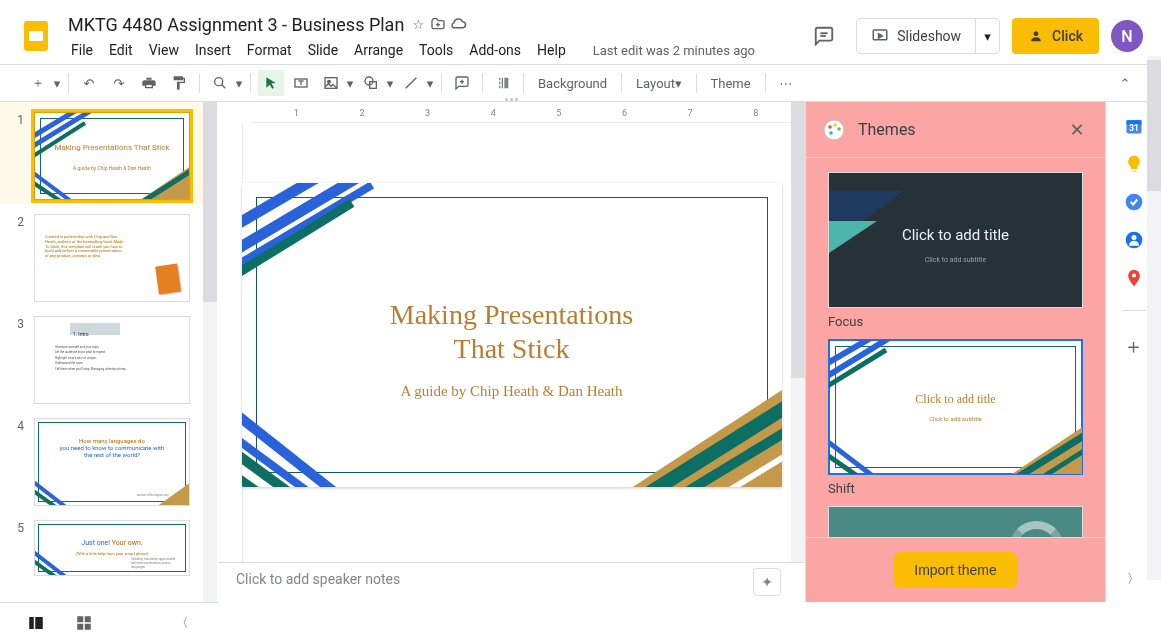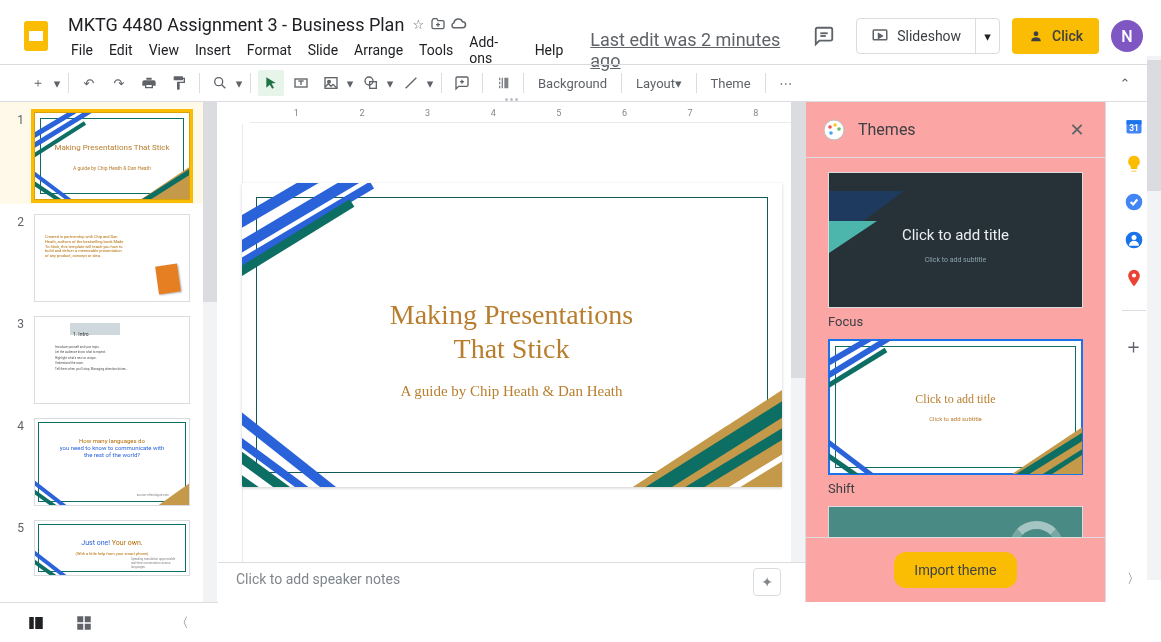--- a/index.html
+++ b/index.html
@@ -8,21 +8,21 @@
 
 .header { height: 64px; display: flex; align-items: center; padding: 8px 8px 0 8px; position: relative; }
 .logo { width: 40px; height: 40px; display:flex; align-items:center; justify-content:center; margin: 0 8px; }
 .logo svg { width: 36px; height: 36px; }
 .title-area { flex: 1; padding-top: 2px; }
 .title-row { display: flex; align-items: center; height: 24px; }
 .doc-title { font-size: 18px; color: #202124; padding: 1px 4px; }
 .title-icon { width: 20px; height: 20px; color: #5f6368; display:flex; align-items:center; justify-content:center; cursor:pointer; }
 .menubar { display: flex; gap: 2px; height: 24px; align-items: center; margin-top: 2px; }
 .menu-item { padding: 2px 7px; font-size: 14px; cursor: pointer; border-radius: 4px; color:#202124;}
-.last-edit { font-size: 18px; color: #5f6368; text-decoration: underline; margin-left: 18px; cursor: pointer; }
+.last-edit { font-size: 13px; color: #5f6368; margin-left: 18px; cursor: pointer; }
 .header-right { display: flex; align-items: center; gap: 12px; padding-right: 10px; }
 .icon-btn { width: 40px; height: 40px; border-radius: 50%; display: flex; align-items: center; justify-content: center; color: #5f6368; cursor: pointer; }
 .slideshow-btn { display: flex; align-items: center; border: 1px solid #dadce0; border-radius: 4px; height: 36px; background: #fff; }
 .slideshow-main { display: flex; align-items: center; gap: 8px; padding: 0 14px; font-size: 14px; cursor: pointer; height: 100%; color:#3c4043;}
 .slideshow-drop { width: 24px; height: 100%; border-left: 1px solid #dadce0; display: flex; align-items: center; justify-content: center; cursor: pointer; }
 .share-btn { background: #fbbc04; color: #3c4043; border-radius: 4px; height: 36px; padding: 0 16px; display: flex; align-items: center; gap: 8px; font-size: 14px; font-weight: 500; cursor: pointer; }
 .avatar { width: 32px; height: 32px; border-radius: 50%; background: #7e57c2; color: #fff; display: flex; align-items: center; justify-content: center; font-size: 16px; font-weight:500; cursor: pointer; }
 
 
 .toolbar { height: 38px; border-top: 1px solid #dadce0; border-bottom: 1px solid #dadce0; display: flex; align-items: center; padding: 0 22px 0 24px; gap: 2px; position: relative; }
@@ -64,21 +64,21 @@
 .themes-header { height: 56px; display: flex; align-items: center; padding: 0 16px; border-bottom: 1px solid #dadce0; gap: 12px; }
 .palette-icon { width: 24px; height: 24px; }
 .themes-title { font-size: 16px; flex: 1; color:#3c4043;}
 .close-x { cursor: pointer; color: #5f6368; font-size: 18px; width:24px; height:24px; display:flex; align-items:center; justify-content:center;}
 .themes-body { flex: 1; overflow-y: auto; padding: 14px 22px; }
 .theme-card { margin-bottom: 6px; }
 .theme-preview { height: 136px; border: 1px solid #dadce0; cursor: pointer; position: relative; overflow: hidden; display:flex; align-items:center; justify-content:center; flex-direction:column;}
 .theme-preview.selected { outline: 2px solid #1a73e8; outline-offset: -2px; border-color:#1a73e8;}
 .theme-name { font-size: 13px; color: #3c4043; margin-top: 6px; margin-bottom: 10px; }
 .themes-footer { padding: 14px; display: flex; justify-content: center; border-top: 1px solid #dadce0; }
-.import-btn { background: #fbbc04; color: #3c4043; border: none; padding: 10px 20px; font-size: 14px; border-radius: 12px; cursor: pointer; font-weight:500;}
+.import-btn { background: #fbbc04; color: #3c4043; border: none; padding: 10px 20px; font-size: 14px; border-radius: 6px; cursor: pointer; font-weight:500;}
 
 
 .right-rail { width: 56px; border-left: 1px solid #dadce0; display: flex; flex-direction: column; align-items: center; padding-top: 14px; gap: 18px; background:#fff;}
 .rail-icon { width: 20px; height: 20px; cursor: pointer; display:flex; align-items:flex-start; justify-content:center;}
 .rail-sep { width: 24px; height:1px; background:#dadce0; margin: 4px 0;}
 .rail-expand { margin-top: auto; margin-bottom: 14px; color:#5f6368; cursor:pointer;}
 
 
 .bottom-bar { height: 40px; border-top: 1px solid #dadce0; display: flex; align-items: center; padding: 0 24px; gap: 24px; background: #fff; width: 218px; position: absolute; bottom: 0; left: 0;}
 .bb-icon { color: #5f6368; cursor: pointer; width:24px; height:24px; display:flex; align-items:center; justify-content:center;}

